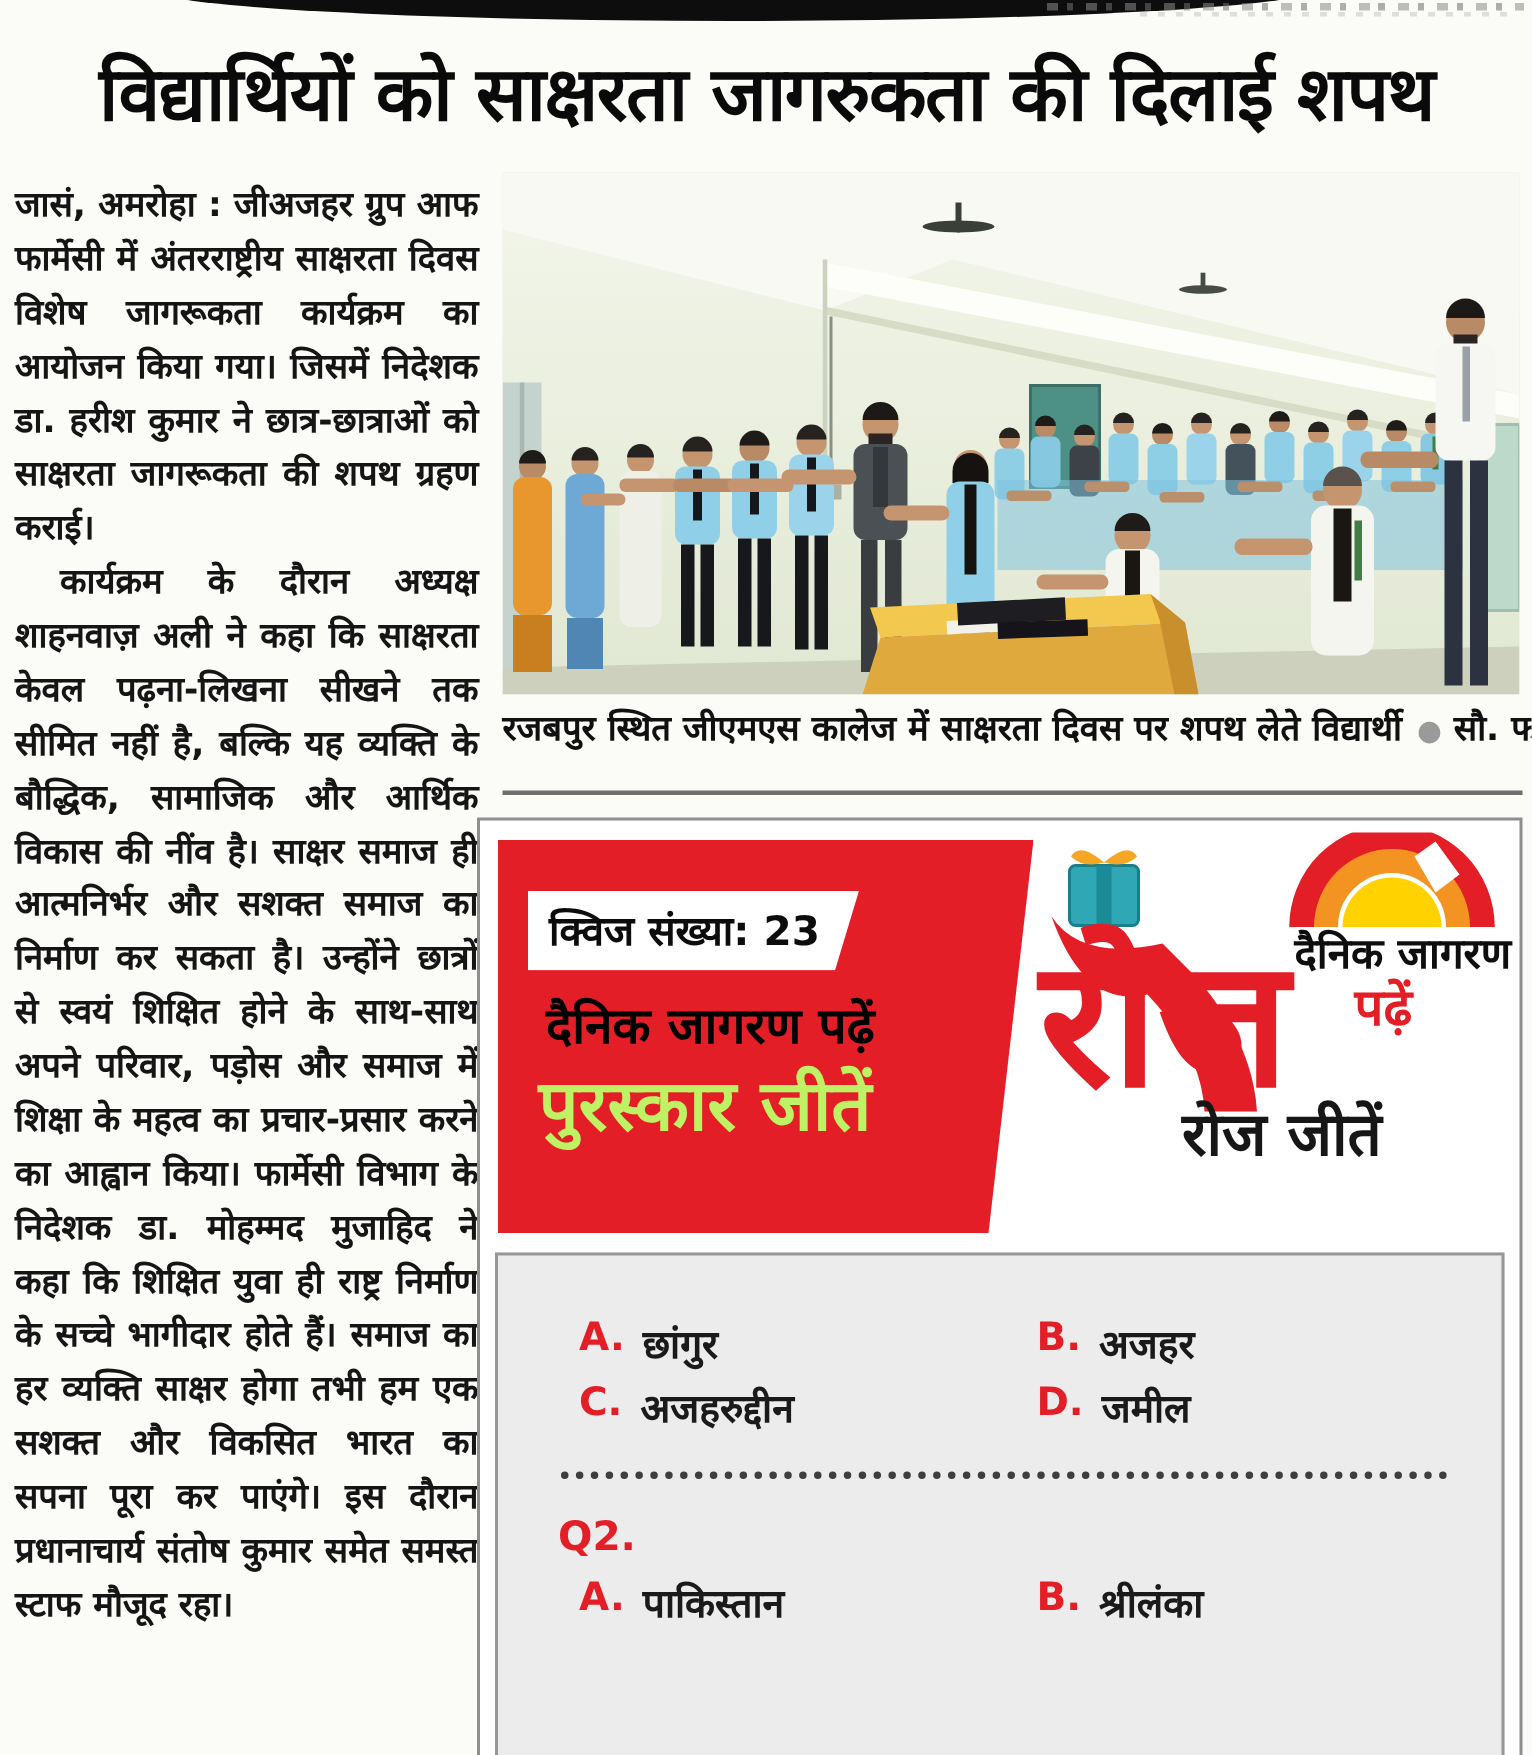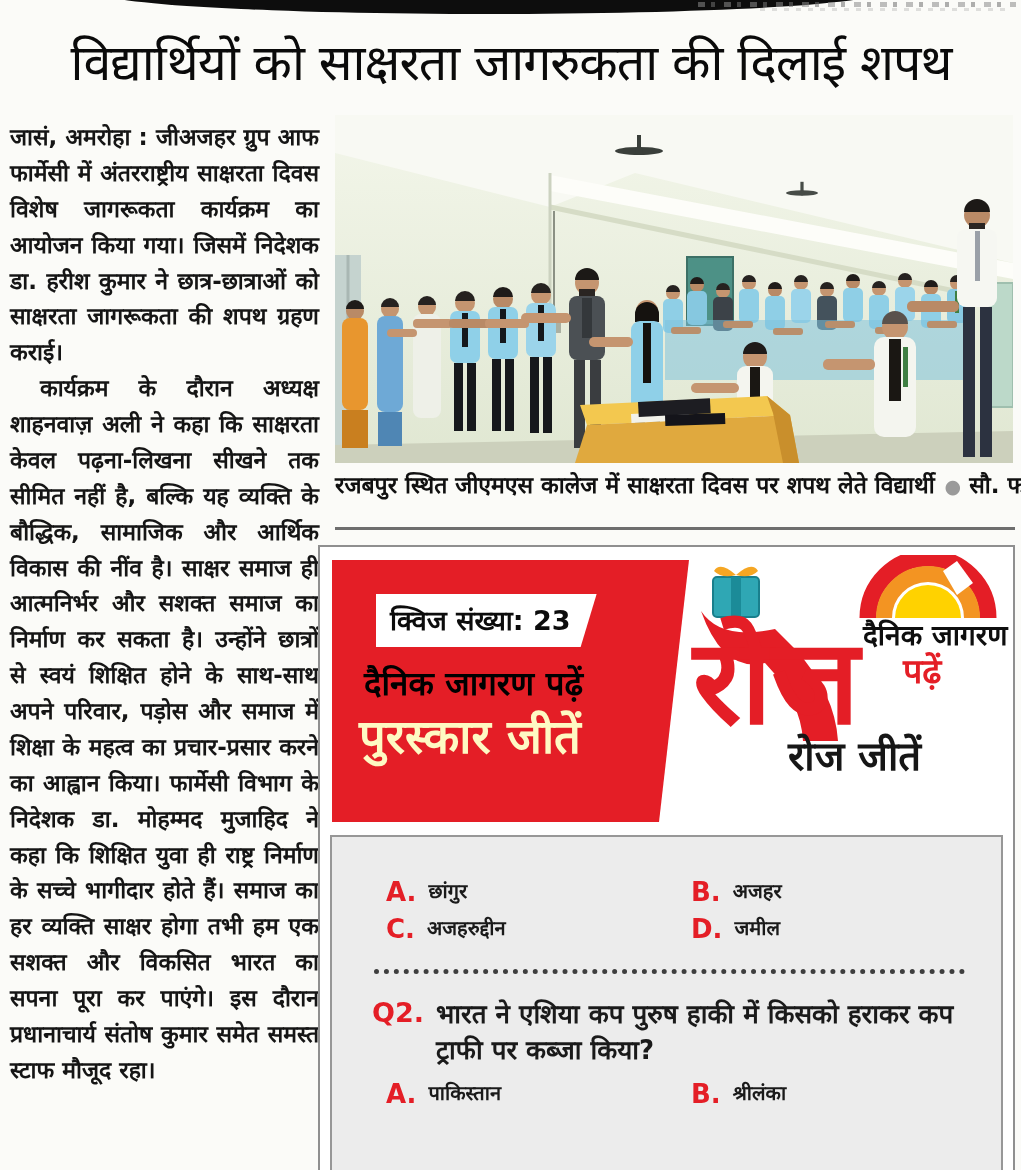--- a/index.html
+++ b/index.html
@@ -22,21 +22,21 @@
     background:repeating-linear-gradient(90deg,#8a8a8a 0 7px, transparent 7px 13px, #6f6f6f 13px 17px, transparent 17px 26px);
   }
   .torn-text-strip2 {
     position:absolute; left:760px; top:8px; width:250px; height:3px; opacity:.3;
     background:repeating-linear-gradient(90deg,#9a9a9a 0 5px, transparent 5px 12px);
   }
 
   
   .headline {
     position:absolute; left:6px; top:35px; width:1010px;
-    font-size:50px; font-weight:400; letter-spacing:-1px; line-height:1.12;
+    font-size:50px; font-weight:700; letter-spacing:-1px; line-height:1.12;
     color:#0a0a0a; text-align:center; white-space:nowrap;
   }
 
   
   .article {
     position:absolute; left:10px; top:120px; width:309px;
     font-size:23px; line-height:1.56; font-weight:600;
     text-align:justify; color:#151515;
   }
   .article p + p { text-indent:30px; }
@@ -67,24 +67,23 @@
     position:absolute; left:12px; top:13px; width:357px; height:262px;
     background:#e41e26;
     clip-path:polygon(0 0, 100% 0, calc(100% - 30px) 100%, 0 100%);
   }
   .quiz-badge {
     position:absolute; left:20px; top:34px;
     background:#ffffff; color:#0c0c0c;
     font-size:27px; font-weight:700;
     padding:7px 26px 9px 14px;
     clip-path:polygon(0 0, 100% 0, calc(100% - 16px) 100%, 0 100%);
-    margin-left:24px;
   }
   .banner-l1 { position:absolute; left:32px; top:100px; font-size:33px; font-weight:700; color:#000000; white-space:nowrap; }
-  .banner-l2 { position:absolute; left:27px; top:143px; font-size:47px; font-weight:700; color:#fef9c3; white-space:nowrap; }
+  .banner-l2 { position:absolute; left:27px; top:143px; font-size:47px; font-weight:700; color:#bef264; white-space:nowrap; }
 
   .logo-area { position:absolute; left:365px; top:8px; width:325px; height:275px; }
   .logo-area svg { position:absolute; left:0; top:0; }
   .brand    { position:absolute; left:178px; top:60px; font-size:28px; font-weight:700; color:#0e0e0e; white-space:nowrap; }
   .roj-big  { position:absolute; left:8px;  top:66px; font-size:118px; font-weight:700; color:#e41e26; line-height:1.05; white-space:nowrap; }
   .padhe-red{ position:absolute; left:218px; top:92px; font-size:34px; font-weight:700; color:#e41e26; white-space:nowrap; }
   .roj-jite { position:absolute; left:103px; top:172px; font-size:40px; font-weight:700; color:#161616; white-space:nowrap; }
 
   .gray-panel {
     position:absolute; left:10px; top:288px; width:673px; height:358px;
@@ -93,21 +92,21 @@
   }
   .qline { display:flex; gap:12px; align-items:flex-start; }
   .qlabel { color:#e41e26; font-size:27px; font-weight:700; flex:0 0 auto; }
   .qtext  { color:#1a1a1a; font-size:26px; font-weight:700; line-height:1.38; }
   .opts {
     display:grid; grid-template-columns:305px 1fr;
     margin:10px 0 0 14px; row-gap:7px;
   }
   .opt { display:flex; gap:12px; }
   .okey  { color:#e41e26; font-size:26px; font-weight:700; }
-  .otext { color:#1a1a1a; font-size:20px; font-weight:700; }
+  .otext { color:#1a1a1a; font-size:26px; font-weight:700; }
   .dotsep {
     margin:25px 6px 23px 2px; height:0;
     border-bottom:5px dotted #3e3e3e;
   }
 </style>
 </head>
 <body>
 
 <div class="masthead-blob"></div>
 <div class="torn-text-strip"></div>
@@ -396,21 +395,20 @@
           <span class="otext">जमील</span>
         </div>
       </div>
     </div>
 
     <div class="dotsep"></div>
 
     <div class="qblock">
       <div class="qline">
         <span class="qlabel">Q2.</span>
-        <span class="qtext">भारत ने एशिया कप पुरुष हाकी में किसको हराकर कप ट्राफी पर कब्जा किया?</span>
       </div>
       <div class="opts">
         <div class="opt">
           <span class="okey">A.</span>
           <span class="otext">पाकिस्तान</span>
         </div>
         <div class="opt">
           <span class="okey">B.</span>
           <span class="otext">श्रीलंका</span>
         </div>

